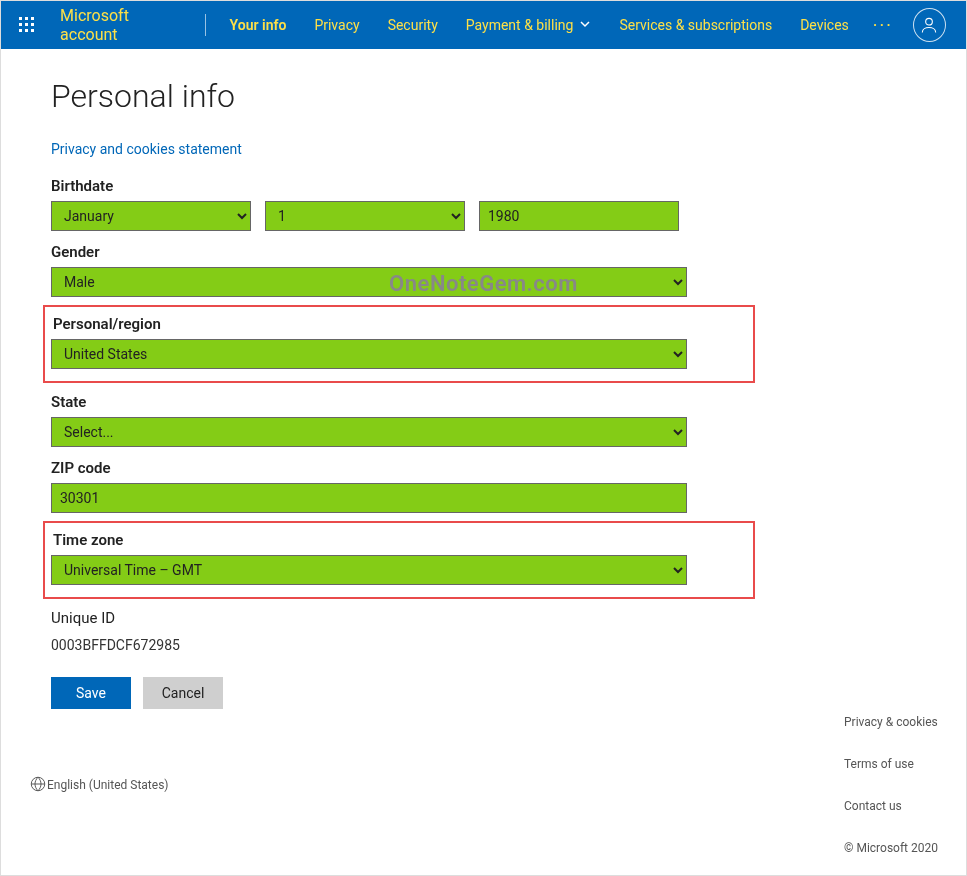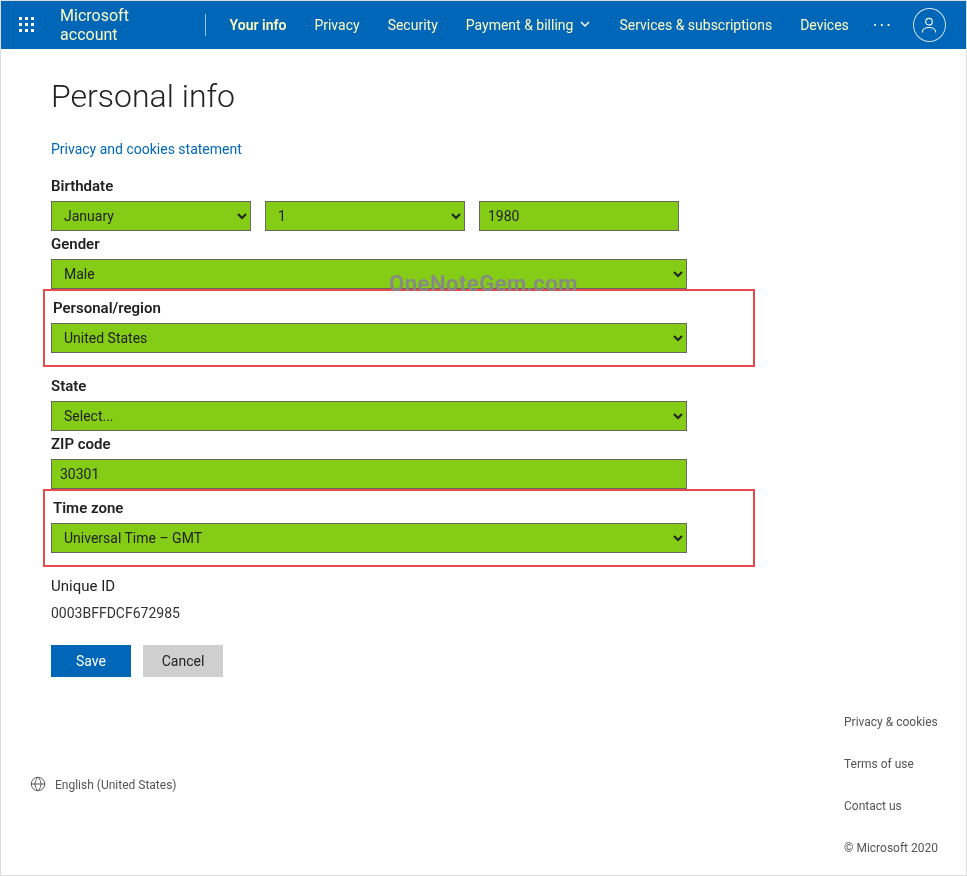--- a/index.html
+++ b/index.html
@@ -9,21 +9,21 @@
     color: #333;
     background: #fff;
     width: 967px;
     height: 876px;
     position: relative;
     border: 1px solid #ddd;
   }
   
   .header {
     background: #0067b8;
-    color: #fef9c3;
+    color: #fde047;
     height: 48px;
     display: flex;
     align-items: center;
     padding: 0 10px;
     font-size: 14px;
   }
   .waffle {
     width: 32px; height: 32px;
     display: flex; align-items: center; justify-content: center;
     cursor: pointer;
@@ -72,21 +72,21 @@
     margin-bottom: 26px;
   }
   .privacy-link {
     color: #0067b8;
     text-decoration: none;
     font-size: 14px;
     cursor: pointer;
     display: inline-block;
     margin-bottom: 20px;
   }
-  .field-group { margin-bottom: 4px; position: relative; }
+  .field-group { margin-bottom: 12px; position: relative; }
   .field-label {
     font-size: 15px;
     font-weight: 600;
     color: #222;
     margin-bottom: 6px;
     display:block;
   }
   .row { display:flex; gap: 14px; }
   select.control, input.control, input.spinner {
     height: 30px;
@@ -142,21 +142,21 @@
   
   .footer {
     position:absolute;
     bottom: 20px; left: 0; right: 0;
     padding: 0 28px;
     display:flex; align-items:center;
     font-size: 12px;
     color:#555;
   }
   .footer .lang {
-    display:flex; align-items:center; gap:8px; cursor:pointer;
+    display:flex; align-items:center; cursor:pointer;
   }
   .footer .lang svg { width:18px; height:18px; }
   .footer-spacer { flex: 1 1 auto; }
   .footer-links { display:flex; gap: 28px; flex-direction: column; }
   .footer-links a, .footer-links span { color:#555; text-decoration:none; cursor:pointer; }
 </style>
 </head>
 <body>
 
 <div class="header">

